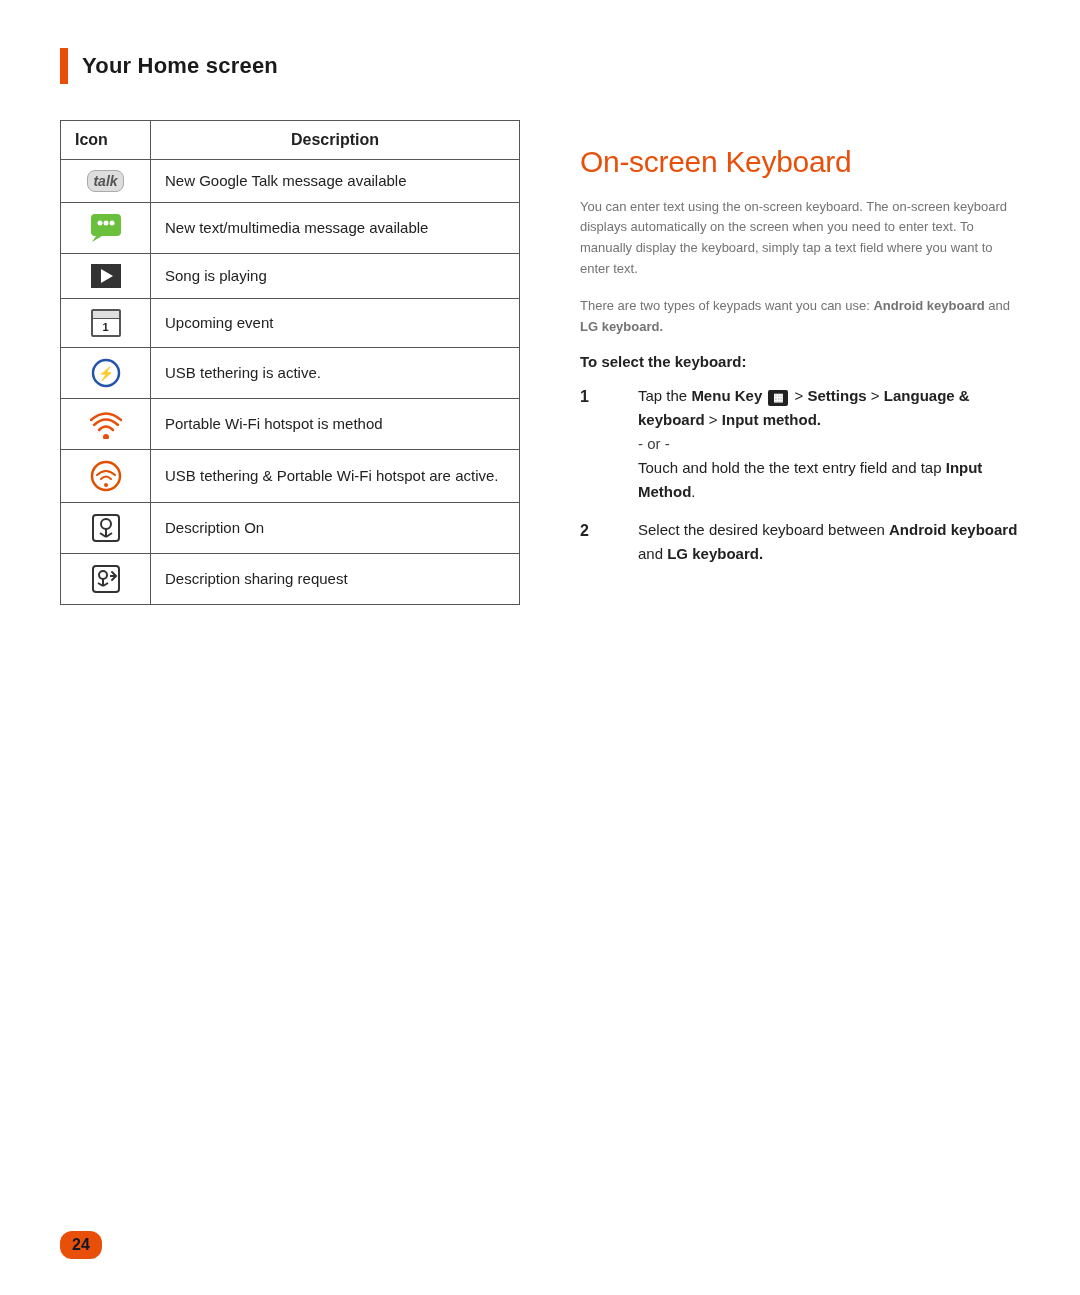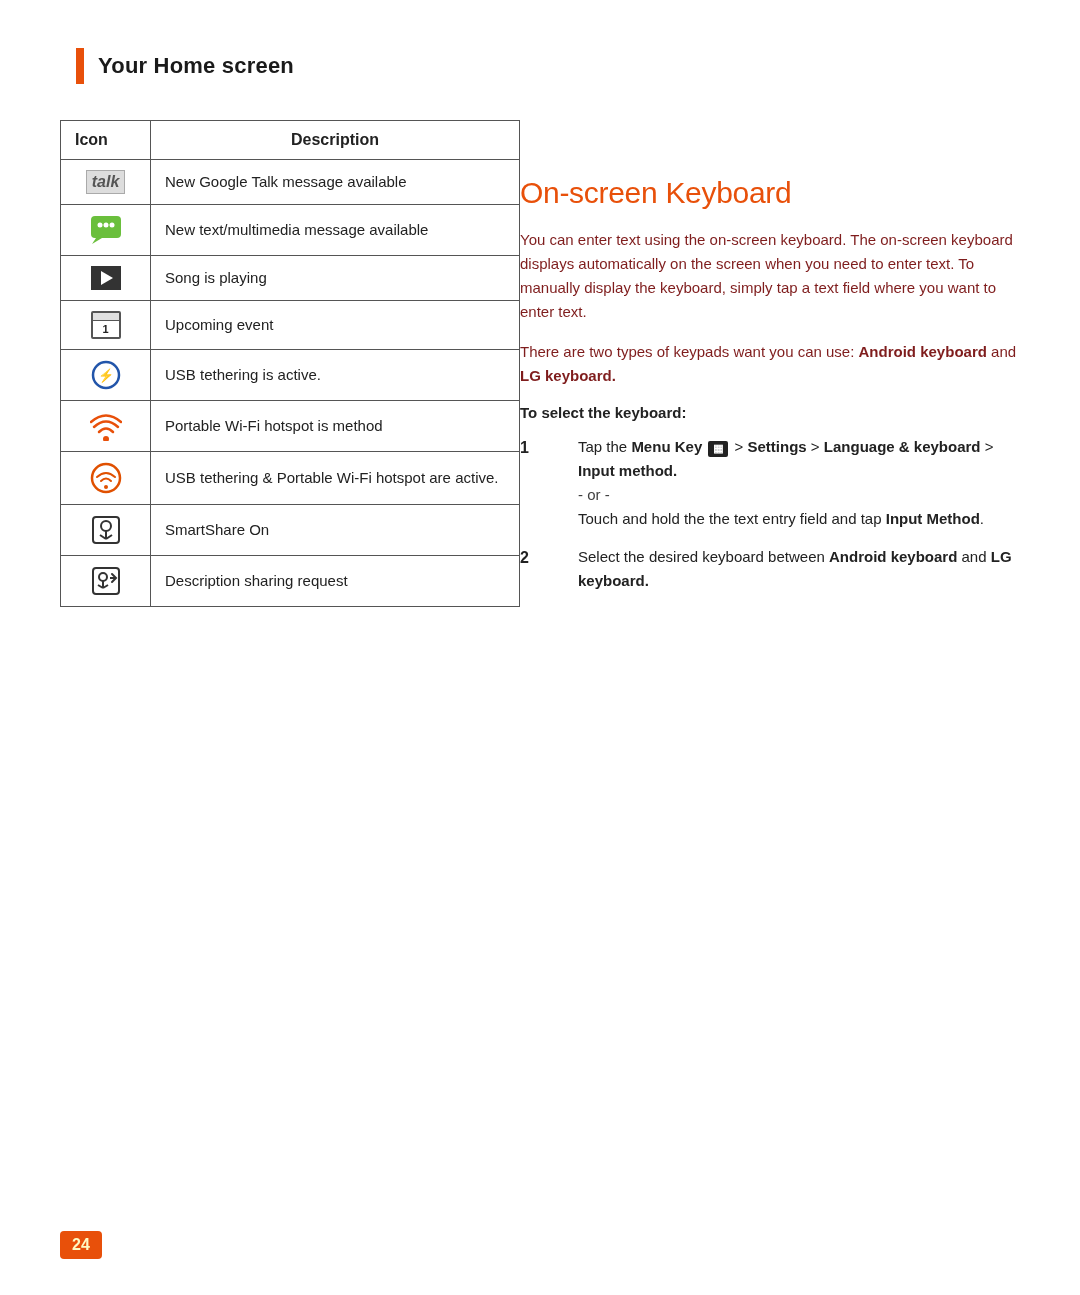--- a/index.html
+++ b/index.html
@@ -15,40 +15,40 @@
 
     .page-container {
       padding: 48px 60px 60px 60px;
     }
 
     
     .section-header {
       display: flex;
       align-items: center;
       margin-bottom: 36px;
-      margin-left: 16px;
     }
     .orange-bar {
       width: 8px;
       height: 36px;
       background: #E8500A;
       margin-right: 14px;
       flex-shrink: 0;
     }
     .section-title {
       font-size: 22px;
       font-weight: 900;
       color: #1a1a1a;
       letter-spacing: 0.2px;
     }
 
     
     .main-content {
       display: flex;
-      align-items: flex-end;
+      gap: 60px;
+      align-items: center;
     }
 
     
     .left-column {
       flex: 0 0 auto;
       width: 460px;
     }
 
     .icon-table {
       border-collapse: collapse;
@@ -136,23 +136,23 @@
 
     .section-heading {
       font-size: 30px;
       font-weight: 400;
       color: #E8500A;
       margin-bottom: 18px;
       letter-spacing: -0.3px;
     }
 
     .body-text {
-      font-size: 15px;
+      font-size: 13px;
       line-height: 1.6;
-      color: #7f1d1d;
+      color: #737373;
       margin-bottom: 16px;
     }
 
     .body-text b {
       font-weight: 700;
     }
 
     .instruction-label {
       font-size: 15px;
       font-weight: 700;
@@ -200,34 +200,34 @@
       border-radius: 2px;
       margin: 0 2px;
     }
 
     
     .page-number-box {
       position: absolute;
       bottom: 36px;
       left: 60px;
       background: #E8500A;
-      color: #fef9c3;
+      color: #0f172a;
       font-weight: 900;
       font-size: 16px;
       padding: 5px 12px;
-      border-radius: 4px;
+      border-radius: 12px;
     }
 
     
     .talk-label {
-      font-size: 16px;
+      font-size: 14px;
       font-weight: 700;
       color: #555;
       background: #ddd;
-      border-radius: 0;
+      border-radius: 8px;
       padding: 2px 5px;
       border: 1px solid #aaa;
       font-style: italic;
     }
   </style>
 </head>
 <body>
 
 <div class="page-container">
 
@@ -340,21 +340,21 @@
               <div class="icon-cell">
                 <svg width="30" height="30" viewBox="0 0 30 30">
                   <rect x="2" y="2" width="26" height="26" rx="3" ry="3" fill="none" stroke="#333" stroke-width="2"></rect>
                   <circle cx="15" cy="11" r="5" fill="none" stroke="#333" stroke-width="2"></circle>
                   <line x1="15" y1="16" x2="15" y2="24" stroke="#333" stroke-width="2"></line>
                   <line x1="9" y1="20" x2="15" y2="24" stroke="#333" stroke-width="2"></line>
                   <line x1="21" y1="20" x2="15" y2="24" stroke="#333" stroke-width="2"></line>
                 </svg>
               </div>
             </td>
-            <td>SmartShare On</td>
+            <td>Description On</td>
           </tr>
 
           <tr>
             <td>
               <div class="icon-cell">
                 <svg width="30" height="30" viewBox="0 0 30 30">
                   <rect x="2" y="2" width="26" height="26" rx="3" ry="3" fill="none" stroke="#333" stroke-width="2"></rect>
                   <circle cx="12" cy="11" r="4" fill="none" stroke="#333" stroke-width="2"></circle>
                   <line x1="12" y1="15" x2="12" y2="22" stroke="#333" stroke-width="2"></line>
                   <line x1="7" y1="19" x2="12" y2="22" stroke="#333" stroke-width="2"></line>

